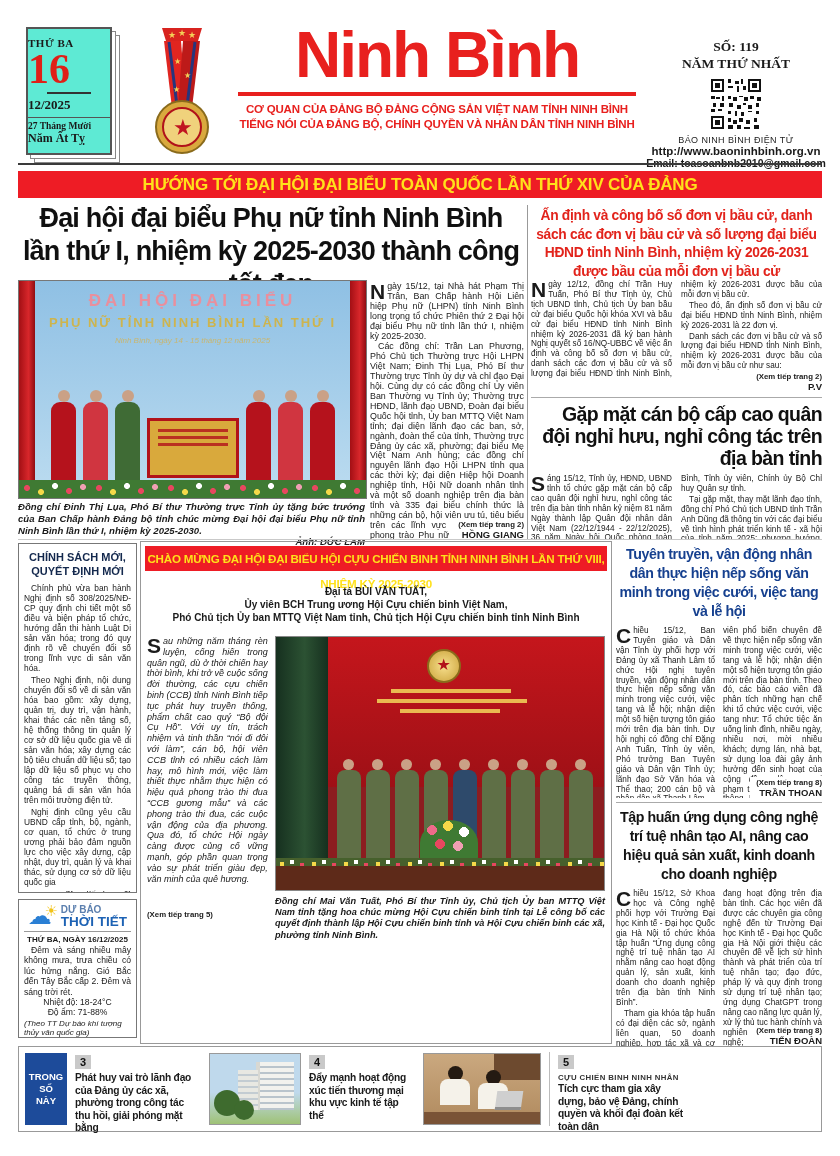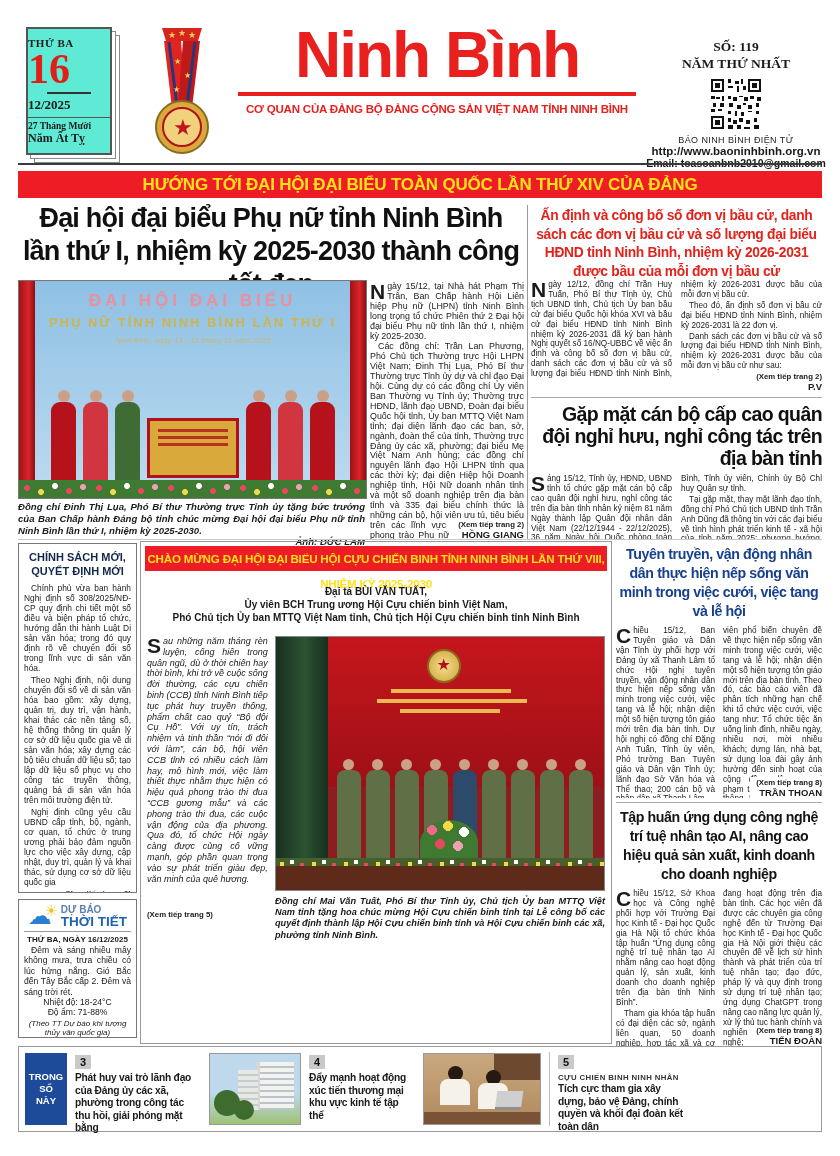--- a/index.html
+++ b/index.html
@@ -95,21 +95,21 @@
                box-sizing:border-box;padding:4px 5px;overflow:hidden;}
   .w-head{display:flex;align-items:center;justify-content:center;gap:3px;border-bottom:1px solid #999;padding-bottom:3px;}
   .w-icon{position:relative;width:30px;height:24px;}
   .w-sun{position:absolute;right:0;top:-2px;color:#f2c318;font-size:15px;}
   .w-cloud{position:absolute;left:0;top:-2px;color:#2a7fd4;font-size:24px;}
   .w-l1{color:#5b7fae;font-weight:bold;font-size:10px;display:block;line-height:10px;}
   .w-l2{color:#1d62b4;font-weight:bold;font-size:13.5px;display:block;line-height:13px;}
   .w-date{font-weight:bold;font-size:8px;text-align:center;margin-top:3px;}
   .w-desc{font-size:8.6px;line-height:10.4px;text-align:justify;text-indent:7px;margin-top:1px;}
   .w-temp,.w-hum{font-size:8.6px;text-align:center;line-height:10.4px;}
-  .w-src{font-size:8px;font-style:italic;text-align:center;line-height:9.6px;margin-top:1px;}
+  .w-src{font-size:8px;font-style:italic;text-align:left;line-height:9.6px;margin-top:1px;}
   
   .feature-box{left:140px;top:541px;width:472px;height:503px;border:1px solid #999;box-sizing:border-box;overflow:hidden;}
   .f-banner{margin:4px;height:25px;background:#ee1c25;color:#ffe11a;font-weight:bold;
             font-size:11.6px;line-height:25px;text-align:center;letter-spacing:-.2px;}
   .f-head{margin-top:10px;text-align:center;color:#1953a8;font-weight:bold;font-size:26px;
           line-height:32px;letter-spacing:-1px;}
   .f-byline{margin-top:14px;text-align:center;font-weight:bold;font-size:10px;line-height:13px;}
   .f-row{display:flex;margin:12px 6px 0;gap:7px;}
   .f-intro{width:121px;font-style:italic;font-size:9px;line-height:10.8px;text-align:justify;overflow:hidden;height:255px;}
   .f-intro::first-letter{float:left;font-size:21px;line-height:17px;font-weight:bold;padding:1px 2px 0 0;font-style:normal;}
@@ -220,20 +220,21 @@
       <circle cx="36" cy="101" r="26" fill="#d9a93e" stroke="#8a6b1c" stroke-width="2"></circle>
       <circle cx="36" cy="101" r="19" fill="#f0d27c" stroke="#b1121a" stroke-width="2"></circle>
       <text x="27" y="109" font-size="22" fill="#c01420">★</text>
     </svg>
   </div>
 
   <div class="abs mast">
     <div class="mast-title">Ninh Bình</div>
     <div class="mast-rule"></div>
     <div class="mast-tag">CƠ QUAN CỦA ĐẢNG BỘ ĐẢNG CỘNG SẢN VIỆT NAM TỈNH NINH BÌNH</div>
+    <div class="mast-tag">TIẾNG NÓI CỦA ĐẢNG BỘ, CHÍNH QUYỀN VÀ NHÂN DÂN TỈNH NINH BÌNH</div>
   </div>
 
   <div class="abs issue-block">
     <div class="issue-no">SỐ: 119</div>
     <div class="issue-year">NĂM THỨ NHẤT</div>
     <div class="qr">
       <svg width="54" height="54" viewBox="0 0 29 29" shape-rendering="crispEdges">
         <rect width="29" height="29" fill="#fff"></rect>
         <path fill="#111" d="M1,1h7v7h-7z M21,1h7v7h-7z M1,21h7v7h-7z"></path>
         <path fill="#fff" d="M2,2h5v5h-5z M22,2h5v5h-5z M2,22h5v5h-5z"></path>

